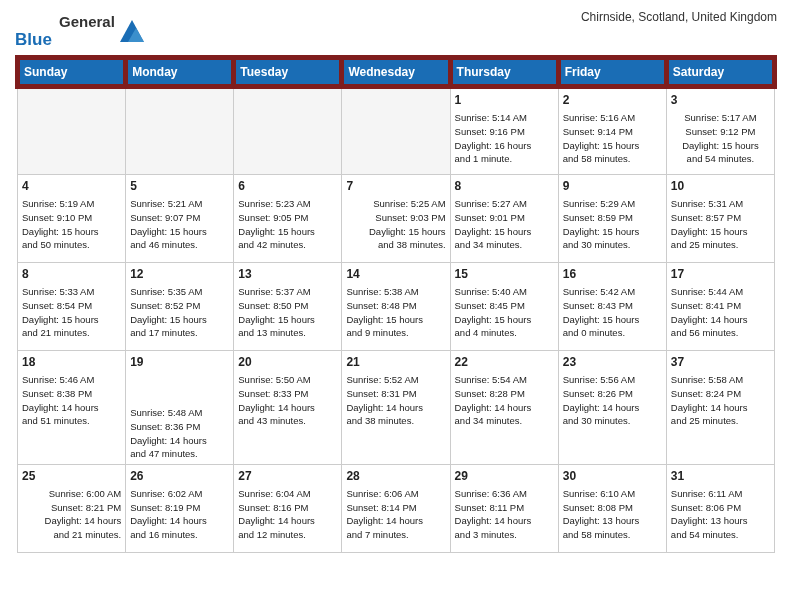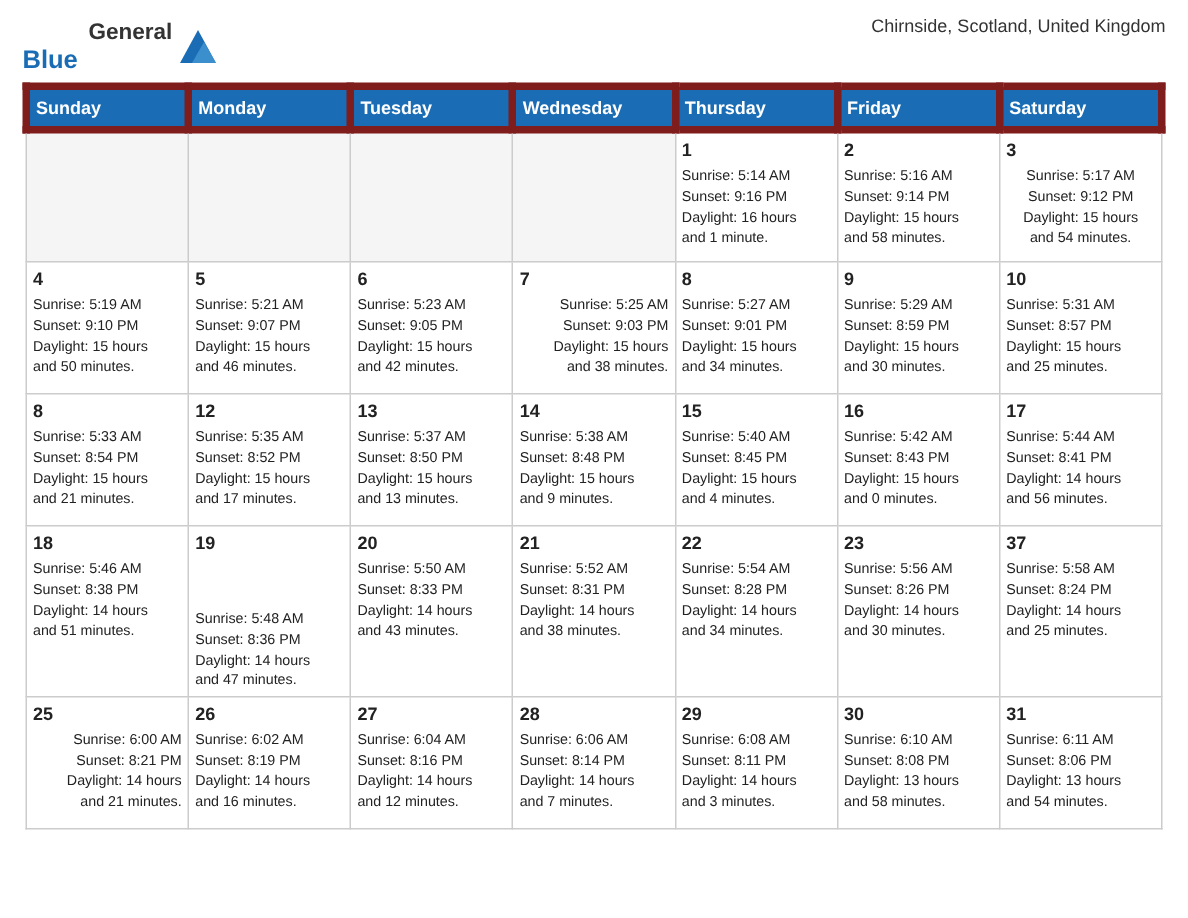--- a/index.html
+++ b/index.html
@@ -336,21 +336,21 @@
         </td>
         <td>
           <span class="day-number">28</span>
           <div class="day-info" style="white-space: pre-line;">Sunrise: 6:06 AM
 Sunset: 8:14 PM
 Daylight: 14 hours
 and 7 minutes.</div>
         </td>
         <td>
           <span class="day-number">29</span>
-          <div class="day-info" style="white-space: pre-line;">Sunrise: 6:08 AM
+          <div class="day-info" style="white-space: pre-line;">Sunrise: 6:36 AM
 Sunset: 8:11 PM
 Daylight: 14 hours
 and 3 minutes.</div>
         </td>
         <td>
           <span class="day-number">30</span>
           <div class="day-info" style="white-space: pre-line;">Sunrise: 6:10 AM
 Sunset: 8:08 PM
 Daylight: 13 hours
 and 58 minutes.</div>

